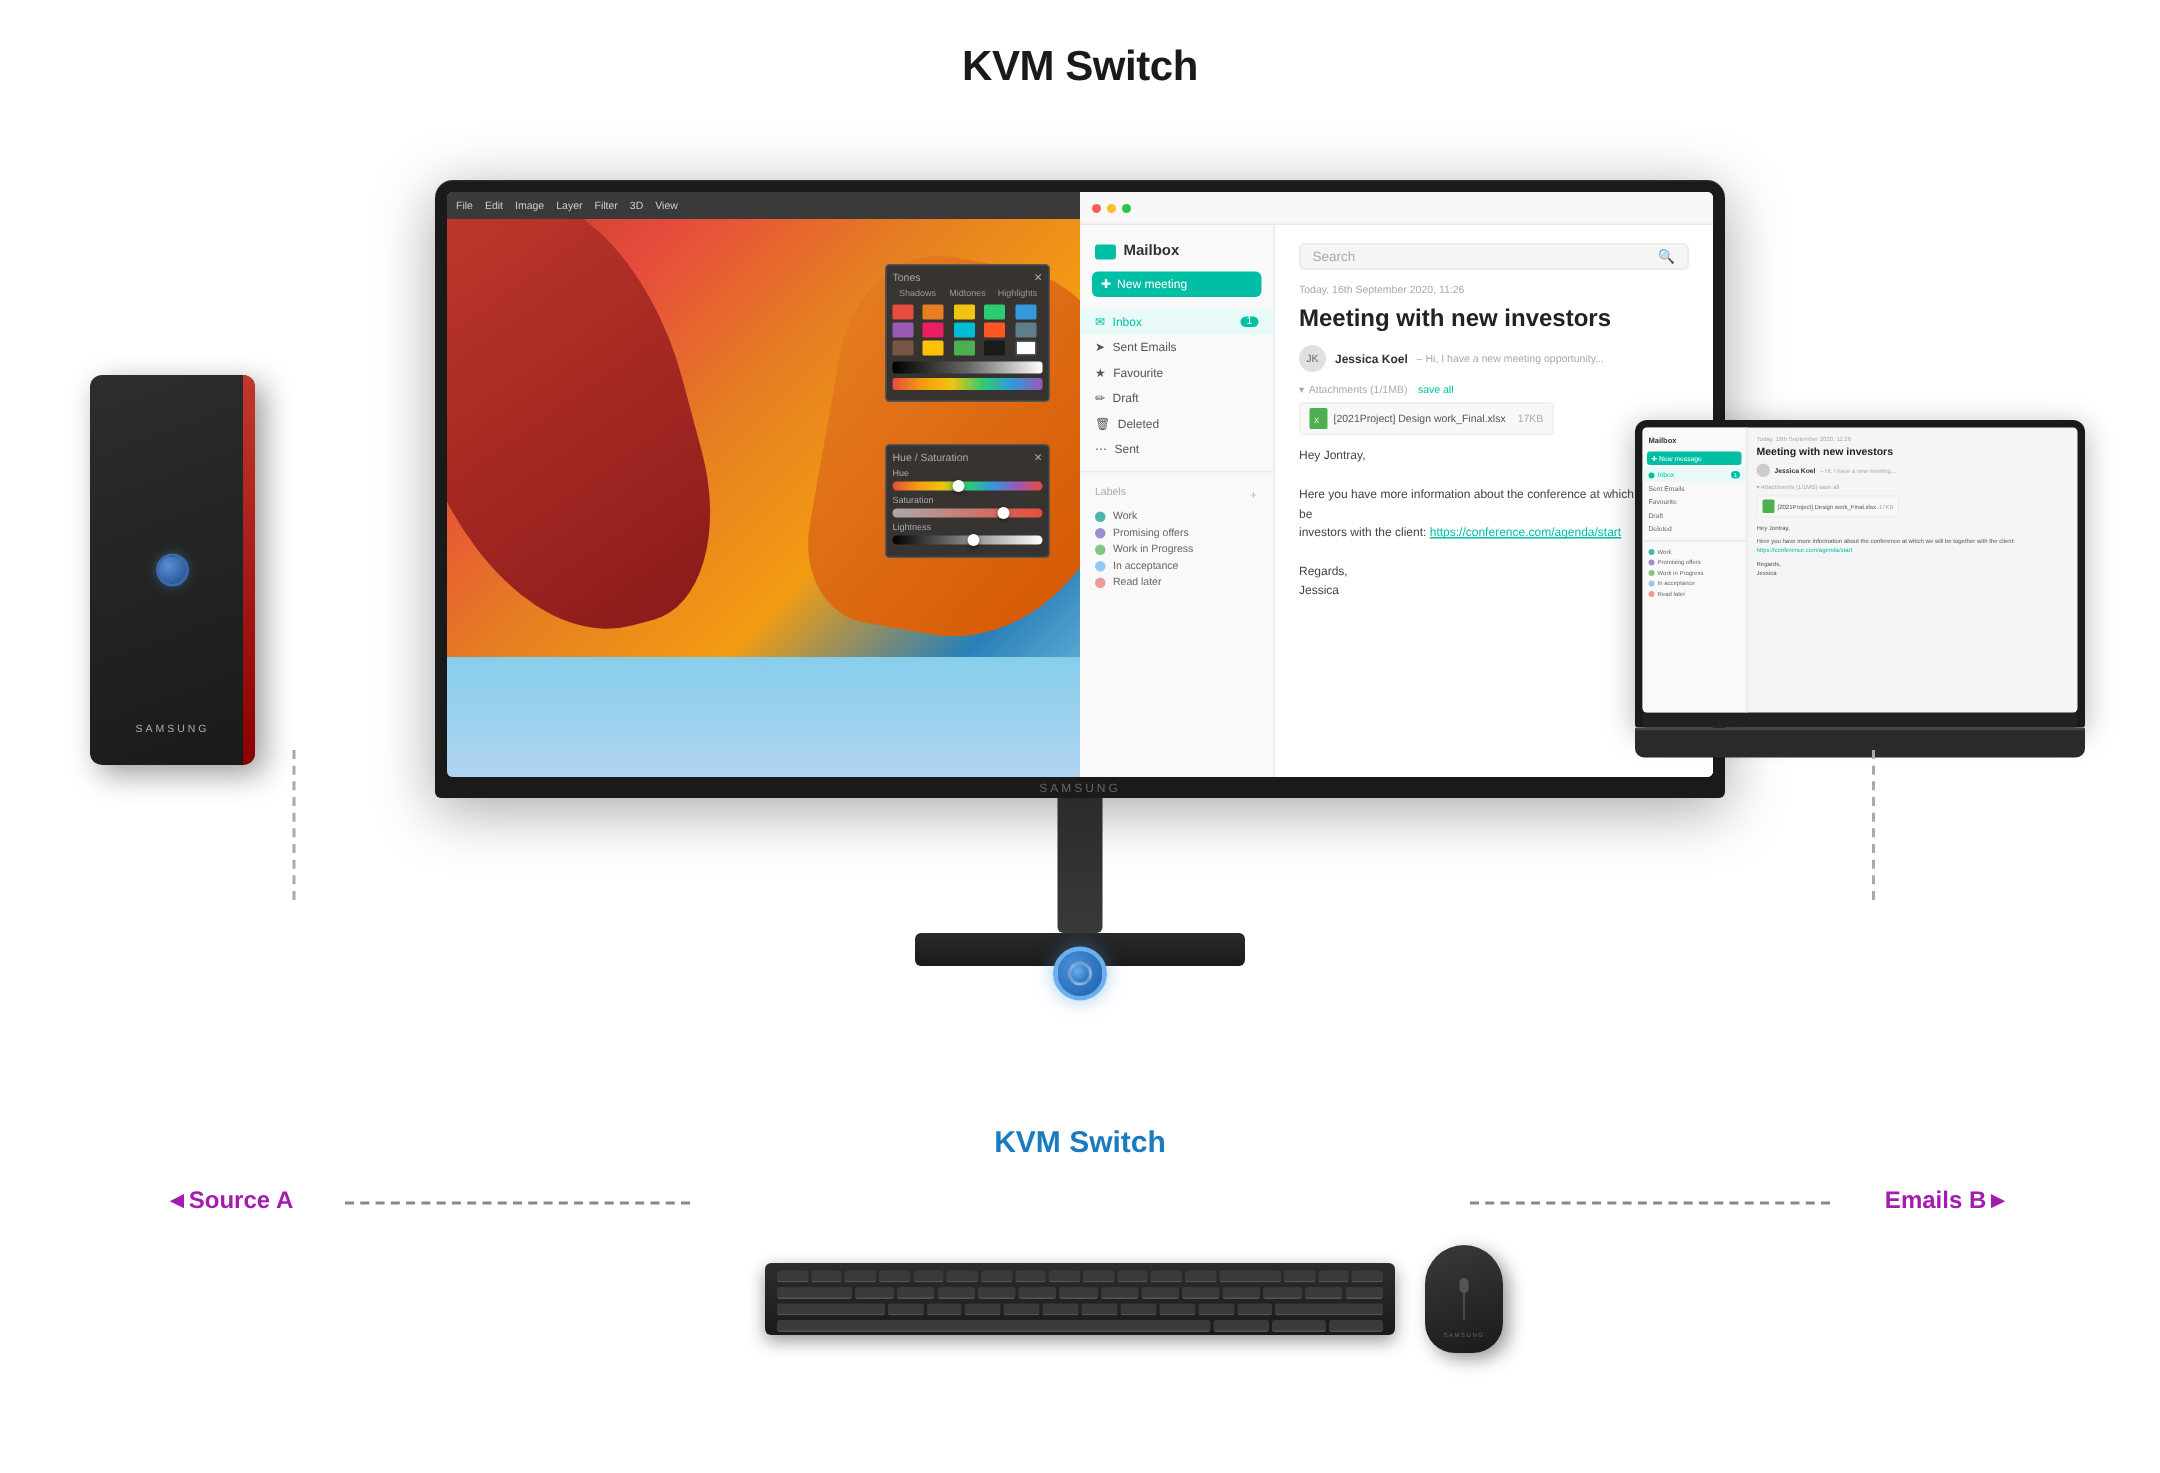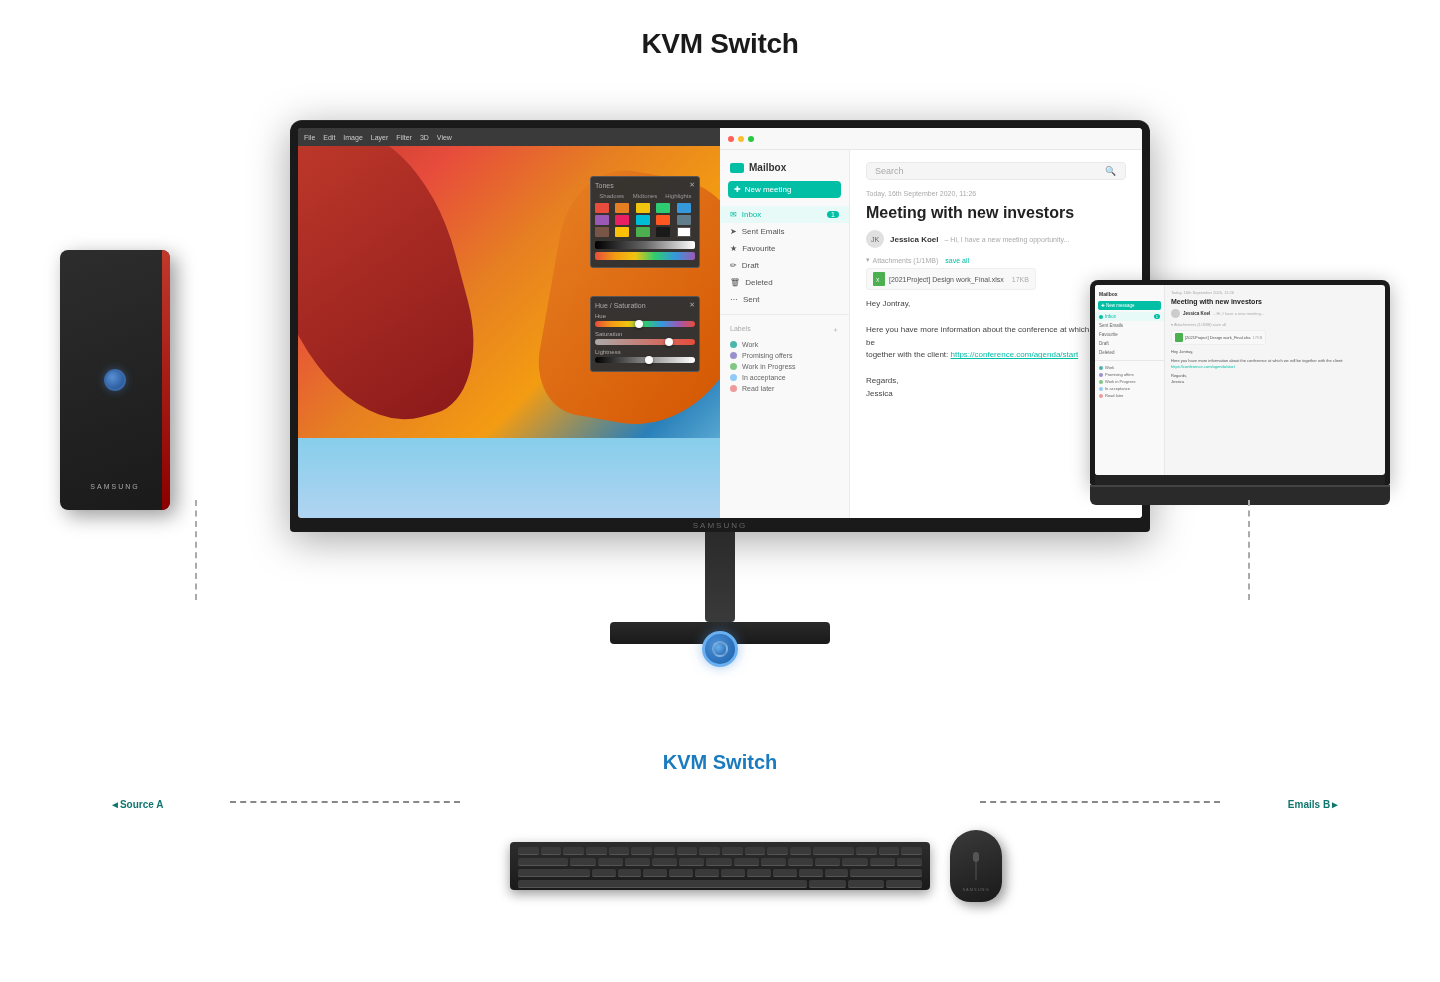--- a/index.html
+++ b/index.html
@@ -488,23 +488,23 @@
     }
     .kvm-label-text {
       font-size: 20px;
       font-weight: 700;
       color: #1a7bbf;
     }
 
     
     .source-label {
       position: absolute;
-      font-size: 10px;
+      font-size: 16px;
       font-weight: 600;
-      color: #0f766e;
+      color: #a21caf;
       display: flex;
       align-items: center;
       gap: 4px;
     }
     .source-a {
       bottom: 140px;
       left: 110px;
     }
     .source-b {
       bottom: 140px;
@@ -987,21 +987,21 @@
                   <span>[2021Project] Design work_Final.xlsx</span>
                   <span style="color:#aaa;margin-left:4px">17KB</span>
                 </div>
               </div>
 
               <div class="email-body-text">
                 <p>Hey Jontray,</p>
                 <br>
                 <p>Here you have more information about the conference at which we will be</p>
                 <p>
-                  <span>together with the client:</span>
+                  <span>investors with the client:</span>
                   <span class="email-link">https://conference.com/agenda/start</span>
                 </p>
                 <br>
                 <p>Regards,</p>
                 <p>Jessica</p>
               </div>
             </div>
           </div>
         </div>
 

